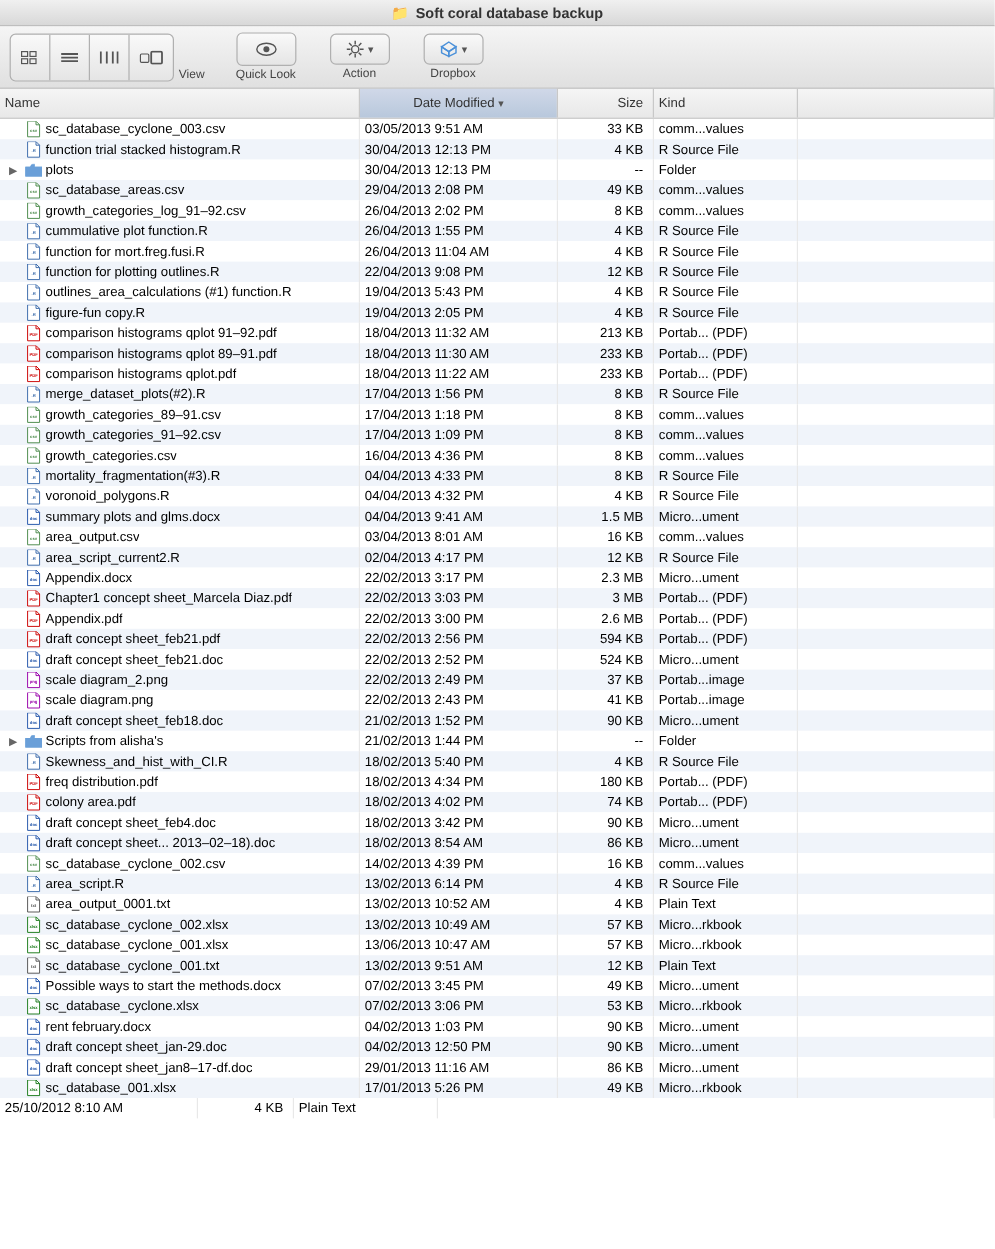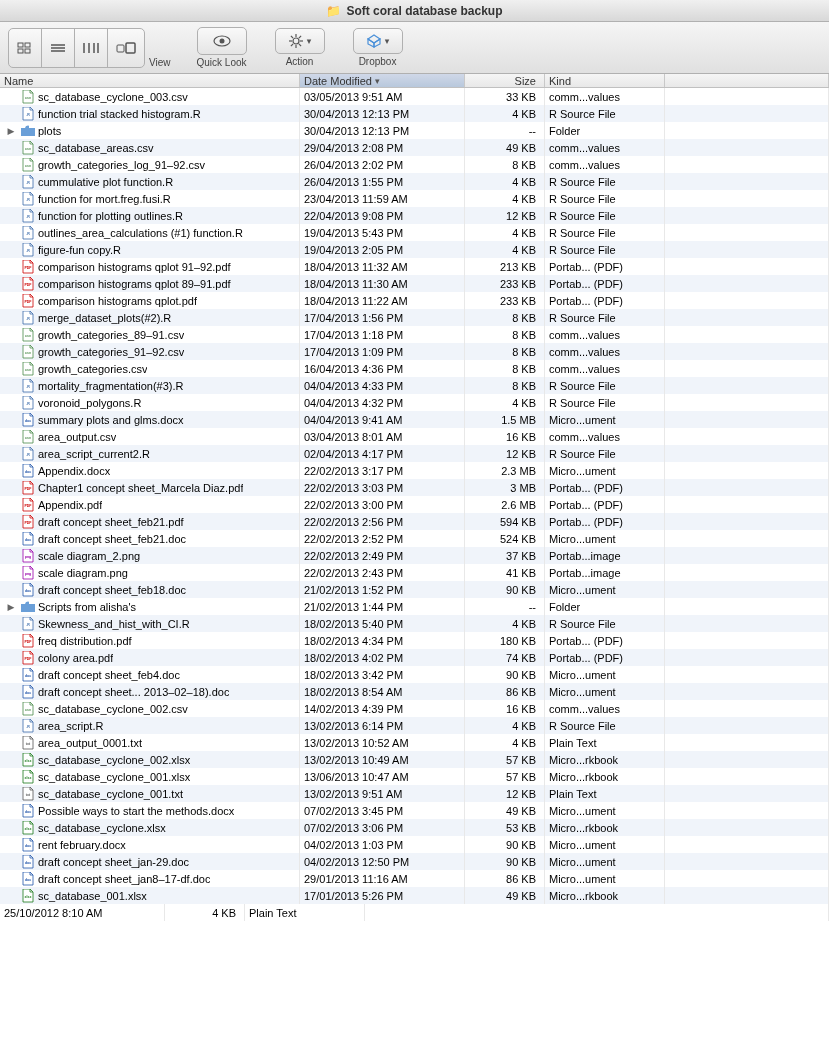--- a/index.html
+++ b/index.html
@@ -80,38 +80,39 @@
     }
     .toolbar-label {
       font-size: 10px;
       color: #444;
       margin-top: 2px;
     }
     .column-headers {
       display: flex;
       background: linear-gradient(to bottom, #f5f5f5, #e8e8e8);
       border-bottom: 1px solid #c0c0c0;
-      height: 14px;
+      height: 25px;
       align-items: center;
       padding: 0;
     }
     .col-header {
       font-size: 11px;
       color: #333;
       font-weight: normal;
       padding: 0 4px;
       border-right: 1px solid #c8c8c8;
       height: 100%;
       display: flex;
       align-items: center;
       cursor: pointer;
       user-select: none;
     }
     .col-header.active {
       background: linear-gradient(to bottom, #d0d8e8, #b8c8dc);
+      justify-content: center;
     }
     .col-header .sort-arrow {
       margin-left: 3px;
       color: #555;
       font-size: 9px;
     }
     .col-name { width: 300px; min-width: 300px; }
     .col-date { width: 165px; min-width: 165px; }
     .col-size { width: 80px; min-width: 80px; justify-content: flex-end; padding-right: 8px; }
     .col-kind { width: 120px; }
@@ -391,21 +392,21 @@
         </span>
       <span class="file-icon">
           <svg width="12" height="14" viewBox="0 0 12 14">
     <path d="M1,0 L8,0 L11,3 L11,13 L1,13 Z" fill="white" stroke="#3a6aaa" stroke-width="0.8"></path>
     <path d="M8,0 L8,3 L11,3" fill="none" stroke="#3a6aaa" stroke-width="0.8"></path>
     <text x="6" y="9" text-anchor="middle" font-size="3.5" fill="#3a6aaa" font-family="Arial" font-weight="bold">.R</text>
   </svg>
         </span>
       <span class="file-label">function for mort.freg.fusi.R</span>
     </div>
-    <div class="cell cell-date">23/04/2013 11:59 AM</div>
+    <div class="cell cell-date">26/04/2013 11:04 AM</div>
     <div class="cell cell-size">4 KB</div>
     <div class="cell cell-kind">R Source File</div>
     <div class="cell cell-extra"></div>
   </div>
     <div class="file-row">
     <div class="cell cell-name">
       <span class="indent">
           <span style="width:10px;display:inline-block;"></span>
         </span>
       <span class="file-icon">

